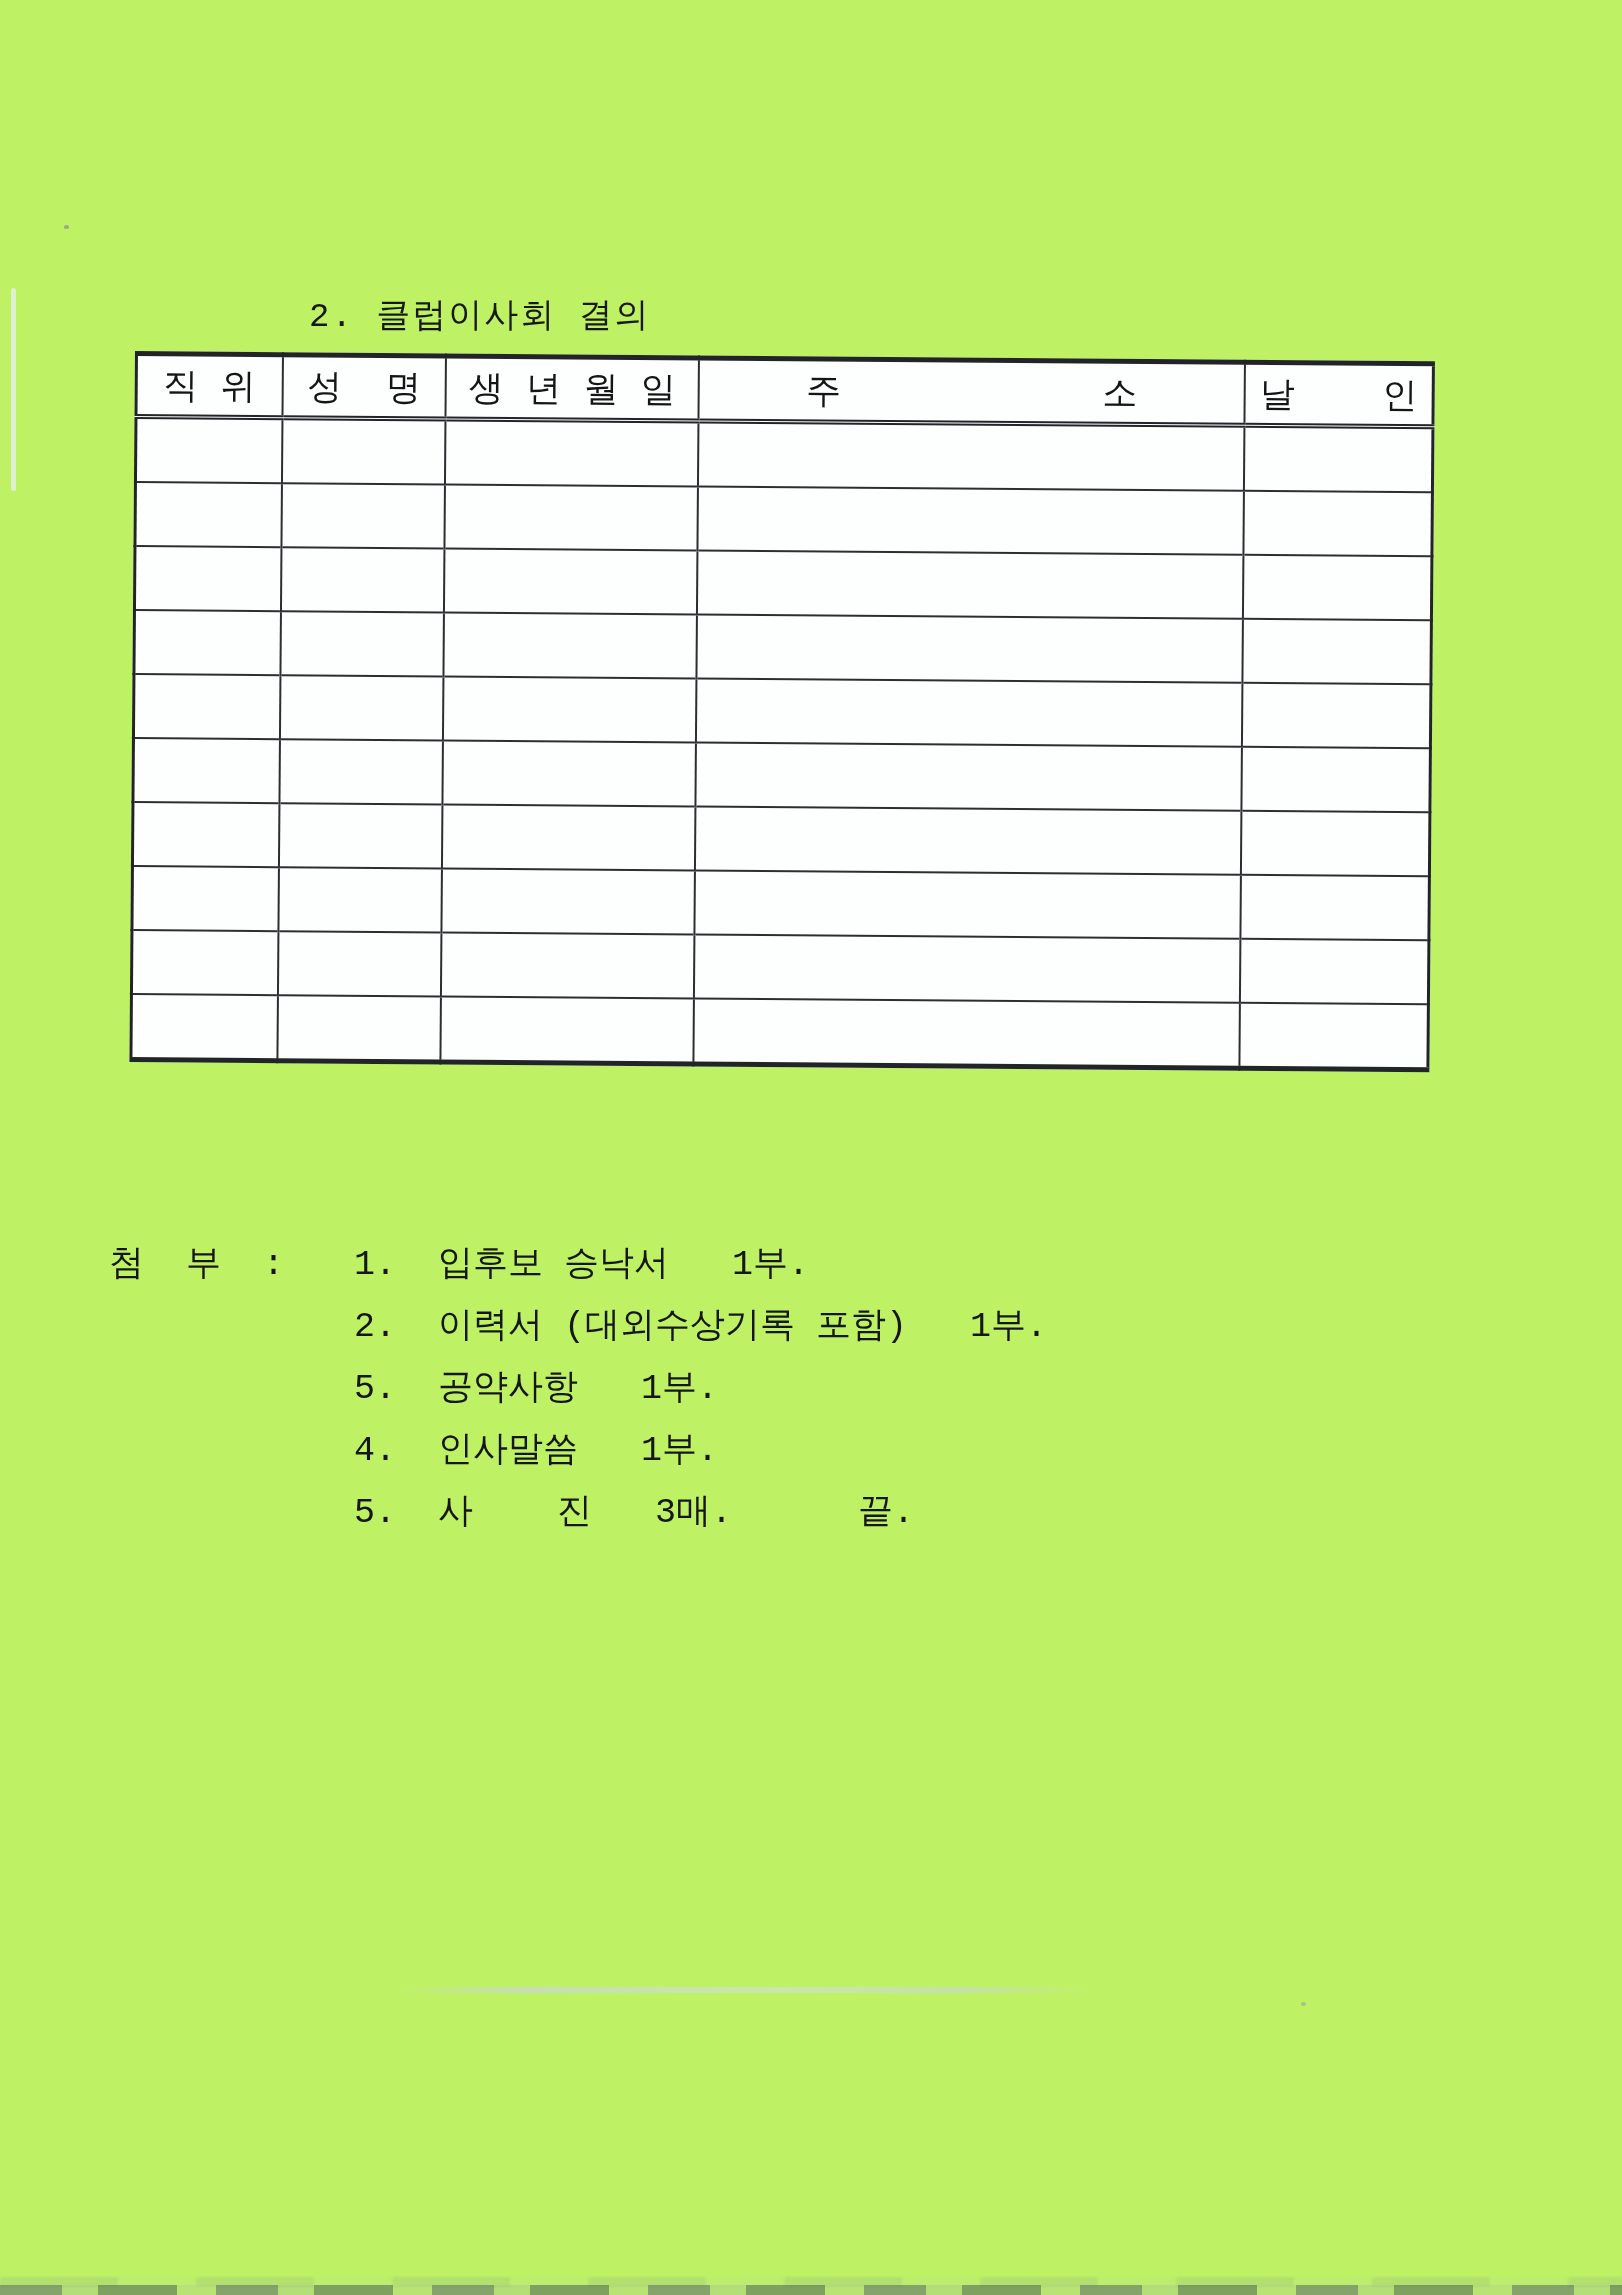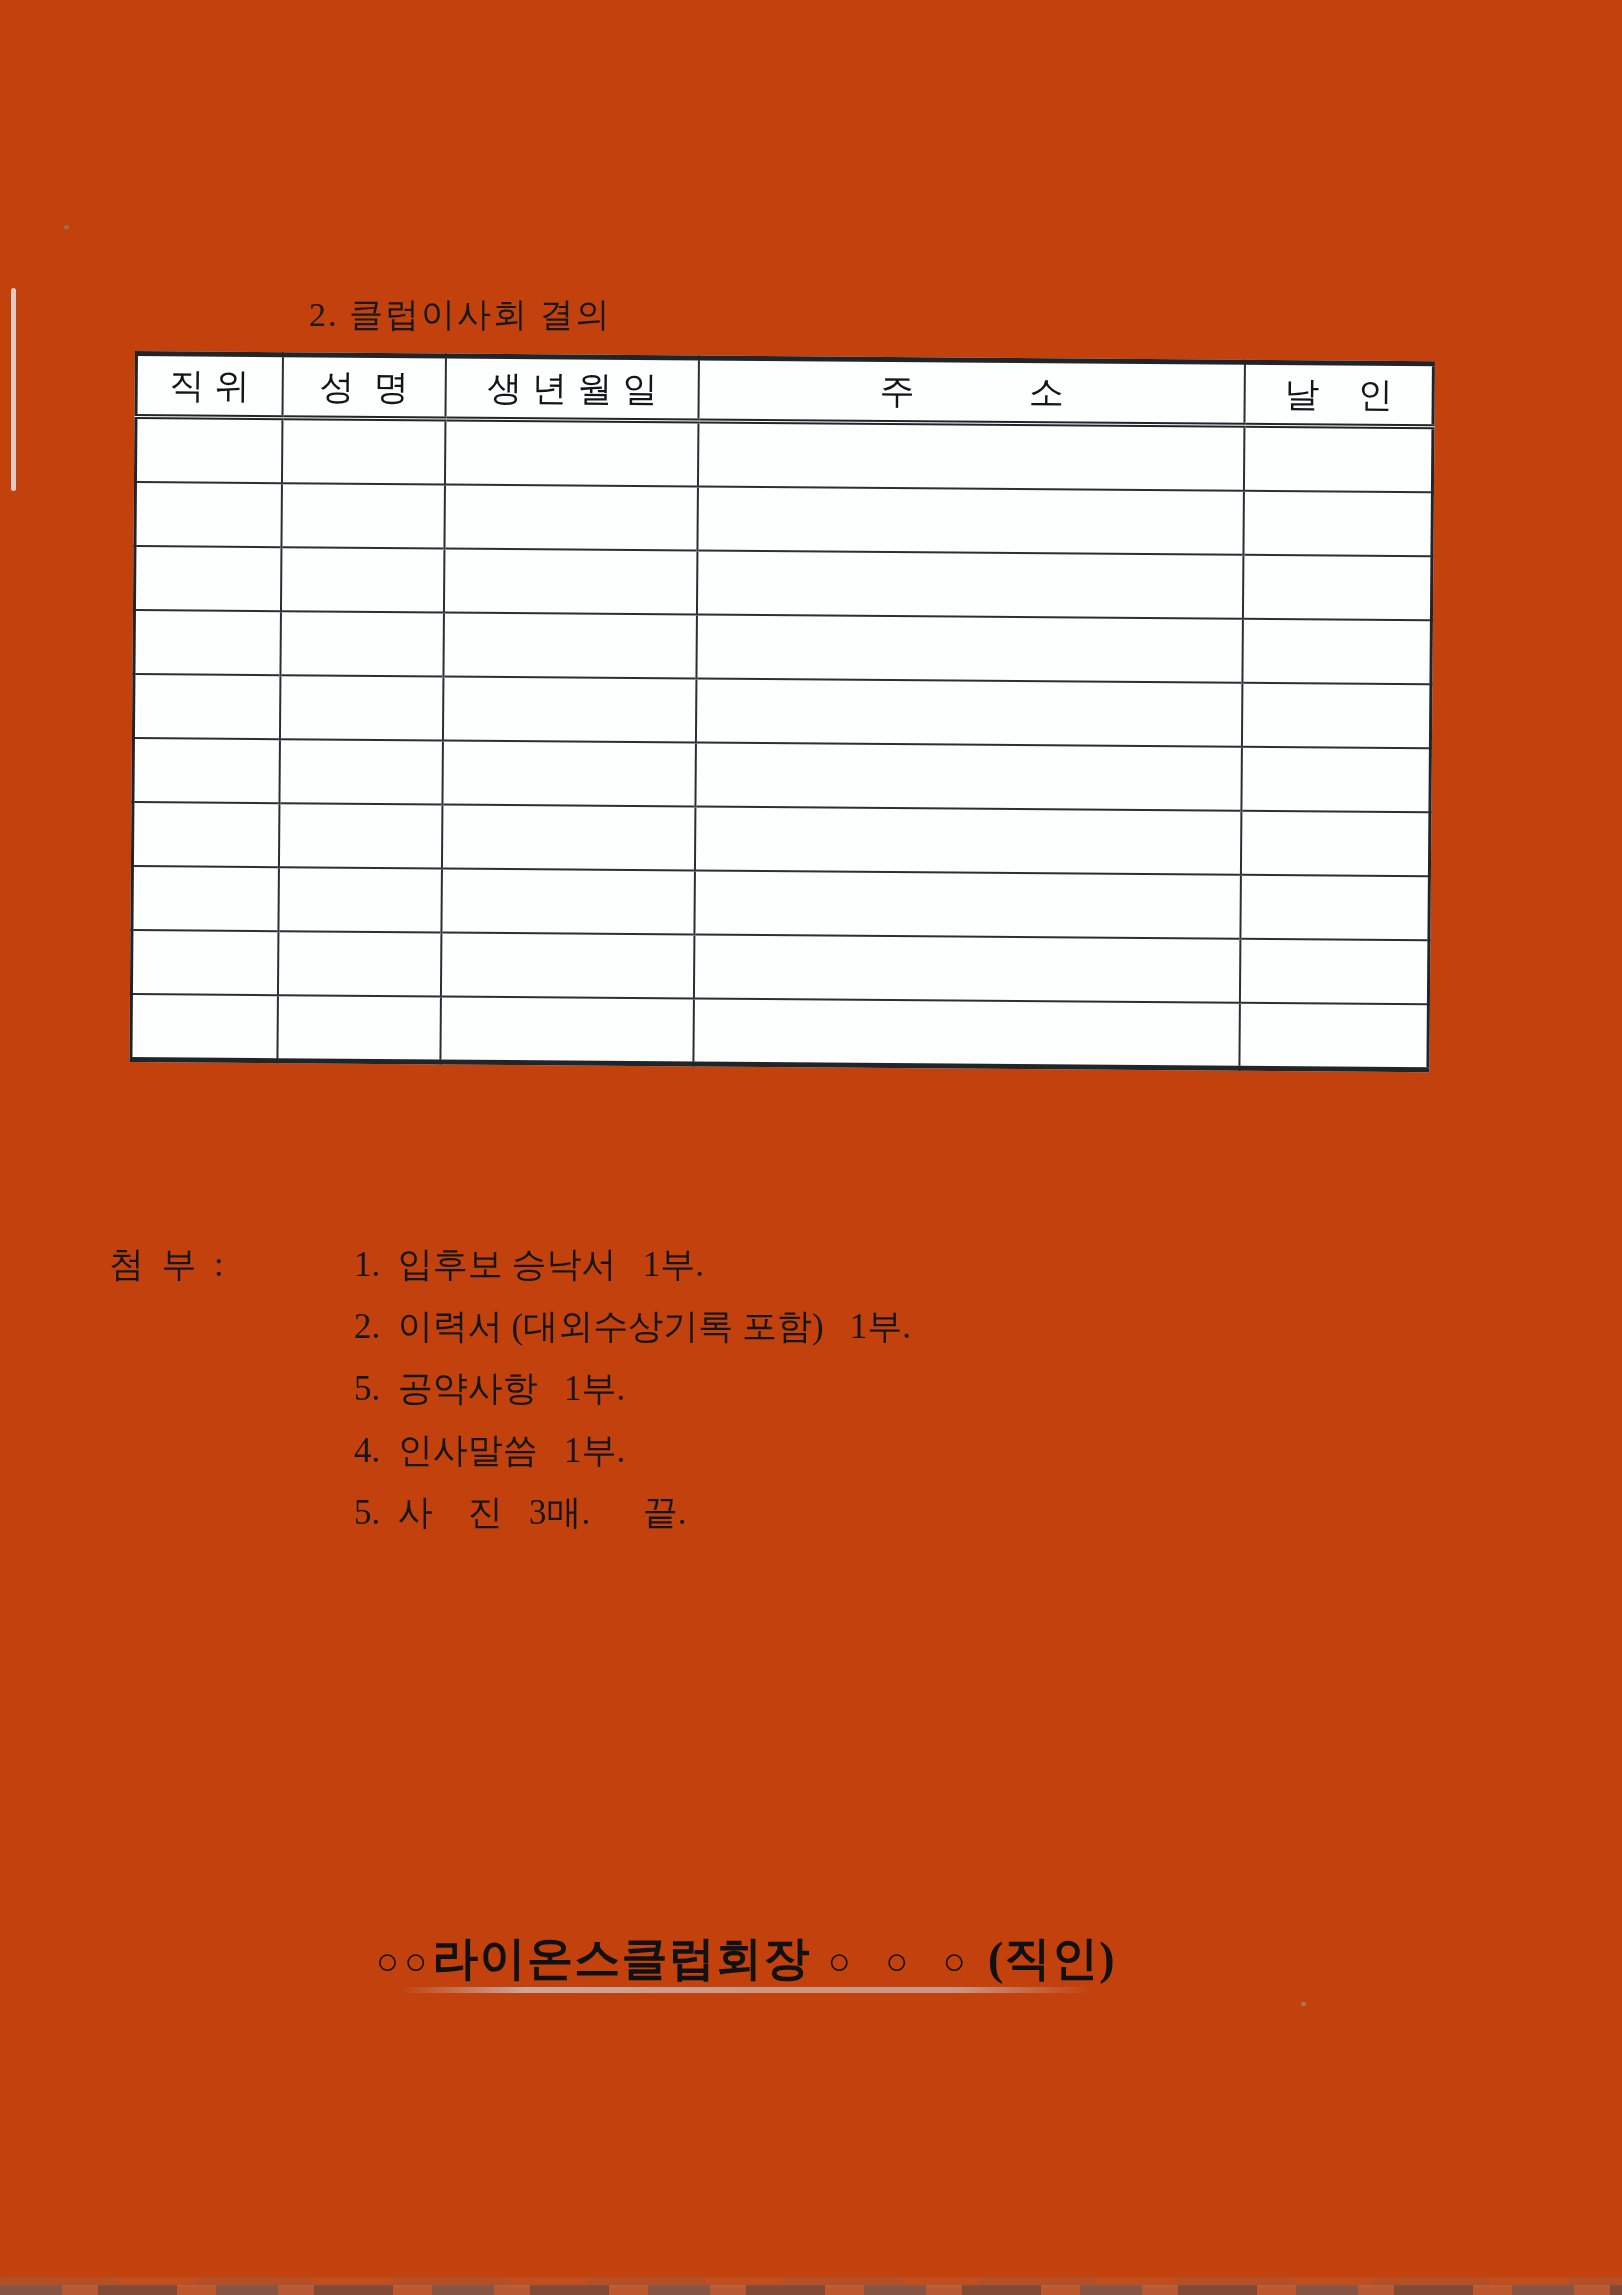--- a/index.html
+++ b/index.html
@@ -1,21 +1,21 @@
 <!DOCTYPE html>
 <html style="font-size:10.5px"><head>
 <meta charset="utf-8">
 <style>
   html, body { margin: 0; padding: 0; }
   .page {
     position: relative;
     width: 1623px;
     height: 2295px;
-    background: #c2410c;
-    font-family: Liberation Serif, serif;
+    background: #bef264;
+    font-family: Liberation Mono, monospace;
     color: #1b1c1e;
     overflow: hidden;
   }
 
   
   .heading {
     position: absolute;
     left: 309px;
     top: 292px;
     font-size: 34px;
@@ -253,21 +253,20 @@
     <div class="att-label">첨  부  :</div>
     <div class="att-items">
         <div class="att-item">1.  입후보 승낙서   1부.</div>
         <div class="att-item">2.  이력서 (대외수상기록 포함)   1부.</div>
         <div class="att-item">5.  공약사항   1부.</div>
         <div class="att-item">4.  인사말씀   1부.</div>
         <div class="att-item">5.  사    진   3매.      끝.</div>
       </div>
   </div>
 
-  <div class="signature"><span class="sig-circles">○○</span><span class="sig-bold">라이온스클럽회장</span><span class="sig-circles sig-gap">○  ○  ○</span><span class="sig-bold sig-gap">(직인)</span></div>
 
   <div class="speck-a"></div>
   <div class="speck-b"></div>
   <div class="edge-streak"></div>
   <div class="smudge"></div>
   <div class="bottom-band-soft"></div>
   <div class="bottom-band"></div>
 
 </div>
 

